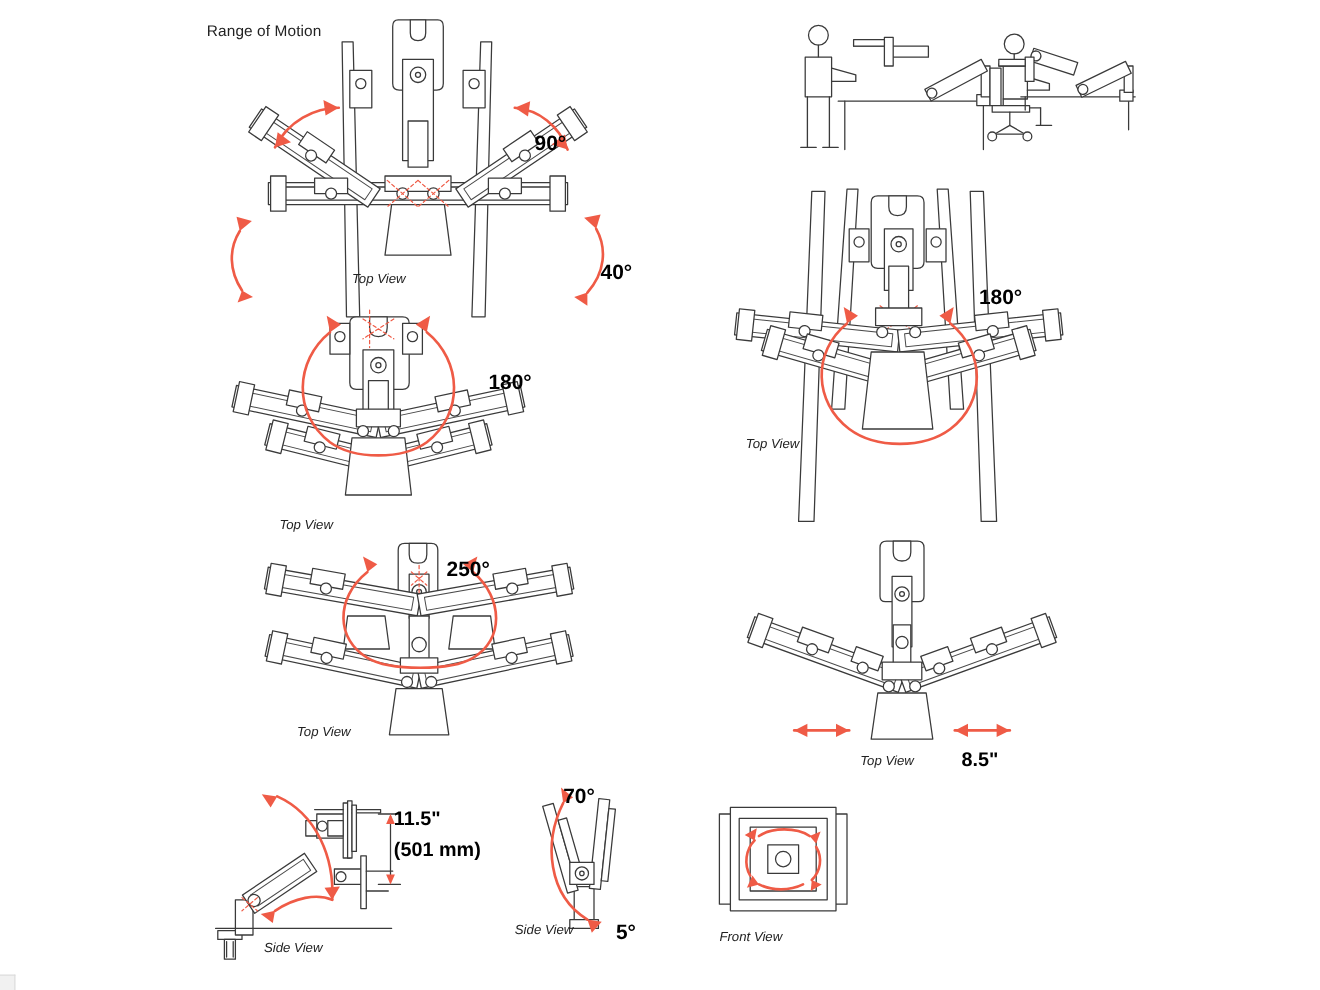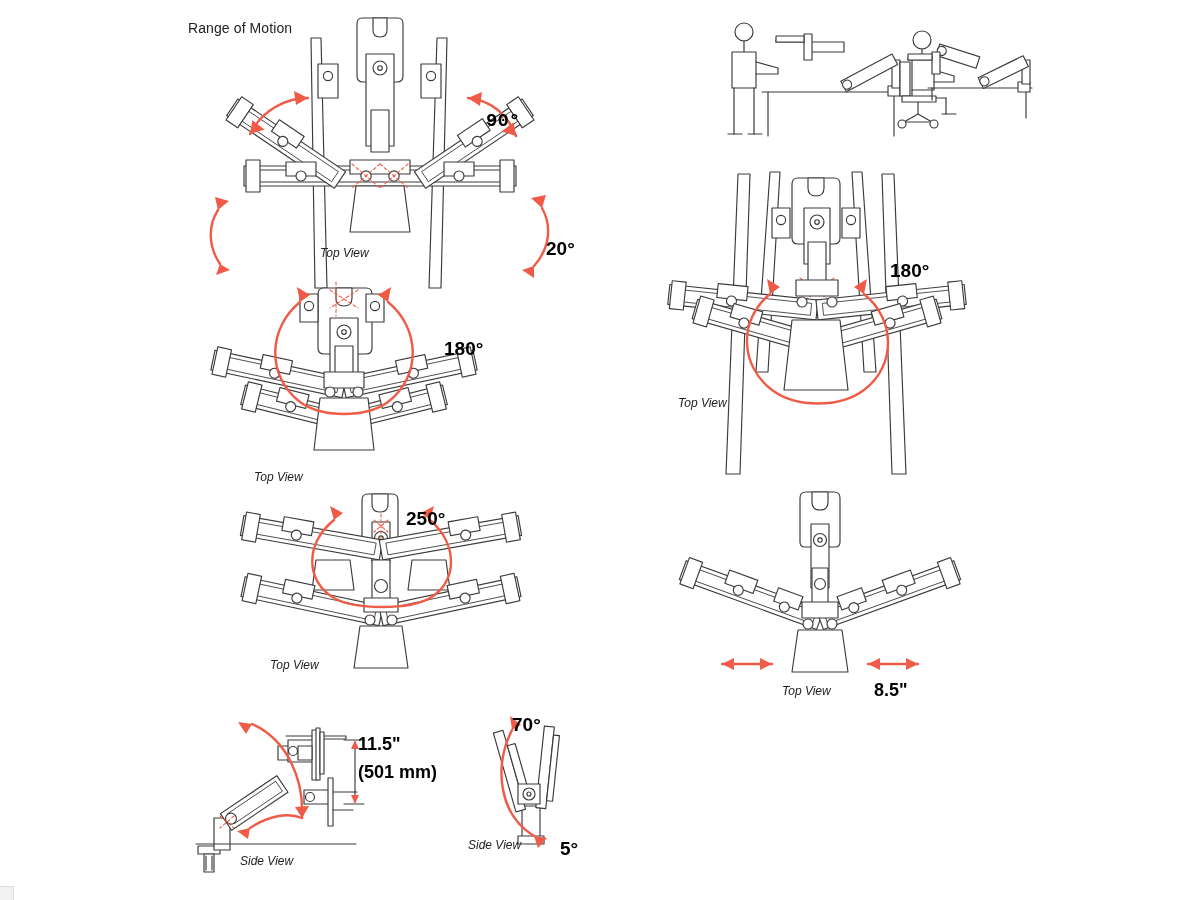--- a/index.html
+++ b/index.html
@@ -133,22 +133,22 @@
         <path class="redf" d="M28 196 l11 -9 l-14 -4 z"></path>
         <path class="redf" d="M30 250 l10 6 l-14 5 z"></path>
       </g>
 
       <g>
         <path class="red" d="M352 194 C362 212 360 234 344 252"></path>
         <path class="redf" d="M352 194 l-11 -10 l15 -3 z"></path>
         <path class="redf" d="M344 252 l-12 4 l12 8 z"></path>
       </g>
     </svg>
-    <div class="abs angle-label" style="left:296px; top:96px;font-family:Liberation Mono, monospace;">90°</div>
-    <div class="abs angle-label" style="left:356px; top:224px;">20°</div>
+    <div class="abs angle-label" style="left:296px; top:106px;">90°</div>
+    <div class="abs angle-label" style="left:356px; top:224px;">40°</div>
     <div class="abs view-label" style="left:130px; top:232px;">Top View</div>
   </div>
 
   <div class="abs" style="left:196px; top:272px;">
     <svg width="380" height="220" viewBox="0 0 380 220">
 
       <path class="fillw" d="M128 16 l42 0 q6 0 6 6 l0 54 q0 6 -6 6 l-42 0 q-6 0 -6 -6 l0 -54 q0 -6 6 -6 z"></path>
       <path class="fillw" d="M140 16 l16 0 l0 10 q0 8 -8 8 q-8 0 -8 -8 z"></path>
       <path class="fillw" d="M134 46 l28 0 l0 56 l-28 0 z"></path>
       <circle class="fillw" cx="148" cy="60" r="7"></circle>
@@ -348,20 +348,44 @@
         <path class="red" d="M20 20 C2 56 6 104 42 126"></path>
         <path class="redf" d="M20 20 l-2 -14 l11 9 z"></path>
         <path class="redf" d="M42 126 l13 2 l-9 10 z"></path>
       </g>
     </svg>
     <div class="abs angle-label" style="left:20px; top:4px;">70°</div>
     <div class="abs angle-label" style="left:68px; top:128px;">5°</div>
     <div class="abs view-label" style="left:-24px; top:128px;">Side View</div>
   </div>
 
+  <div class="abs" style="left:650px; top:726px;">
+    <svg width="124" height="110" viewBox="0 0 124 110">
+
+      <path class="fillw" d="M4 14 l116 0 l0 82 l-116 0 z"></path>
+      <path class="fillw" d="M14 8 l96 0 l0 94 l-96 0 z"></path>
+      <path class="fillw" d="M22 18 l80 0 l0 74 l-80 0 z"></path>
+      <path class="fillw" d="M32 26 l60 0 l0 58 l-60 0 z"></path>
+
+      <path class="fillw" d="M48 42 l28 0 l0 26 l-28 0 z"></path>
+      <circle class="fillw" cx="62" cy="55" r="7"></circle>
+
+      <g>
+        <path class="red" d="M40 34 C52 26 74 26 86 34"></path>
+        <path class="redf" d="M86 34 l10 -4 l-4 11 z"></path>
+        <path class="red" d="M92 44 C98 54 96 66 88 74"></path>
+        <path class="redf" d="M88 74 l-1 10 l10 -6 z"></path>
+        <path class="red" d="M80 78 C68 84 52 84 40 78"></path>
+        <path class="redf" d="M40 78 l-11 3 l5 -11 z"></path>
+        <path class="red" d="M32 70 C26 60 28 46 36 38"></path>
+        <path class="redf" d="M36 38 l2 -11 l-11 6 z"></path>
+      </g>
+    </svg>
+    <div class="abs view-label" style="left:4px; top:118px;">Front View</div>
+  </div>
 
   <div class="abs" style="left:718px; top:18px;">
     <svg width="320" height="130" viewBox="0 0 320 130">
 
       <g>
         <circle class="fillw" cx="26" cy="14" r="9"></circle>
         <path class="human" d="M26 23 l0 12"></path>
         <path class="fillw" d="M14 34 l24 0 l0 36 l-24 0 z"></path>
         <path class="human" d="M16 70 l0 46 M36 70 l0 46"></path>
         <path class="human" d="M10 116 l14 0 M30 116 l14 0"></path>

